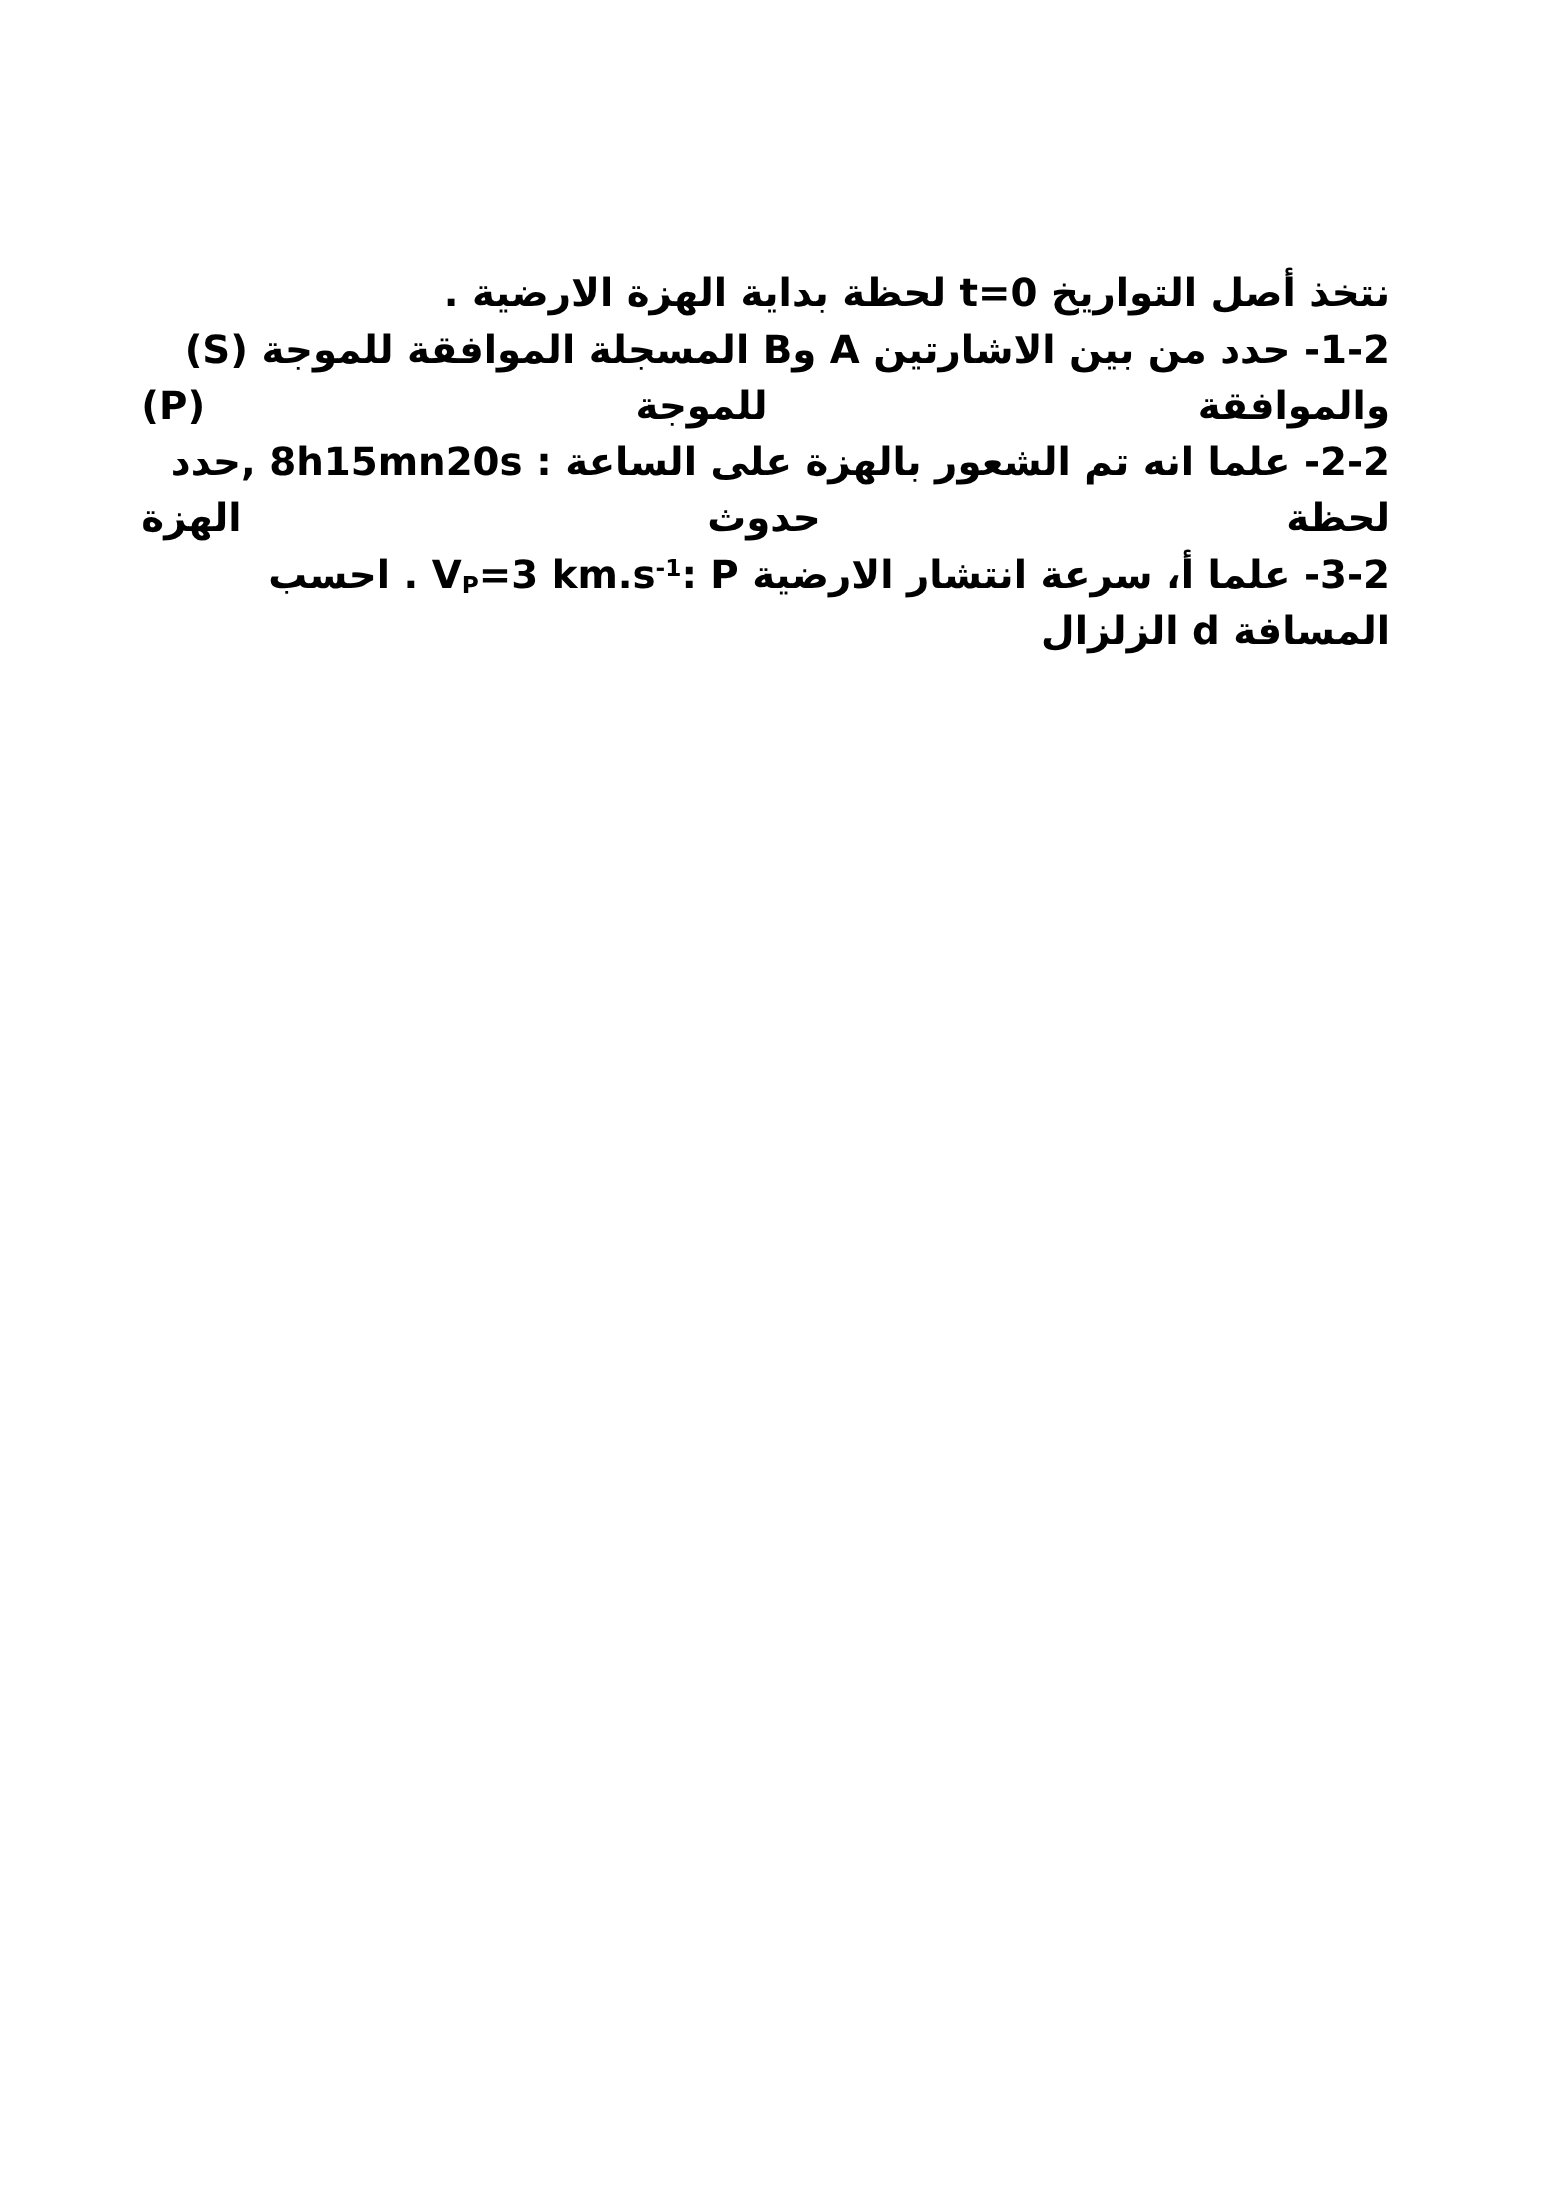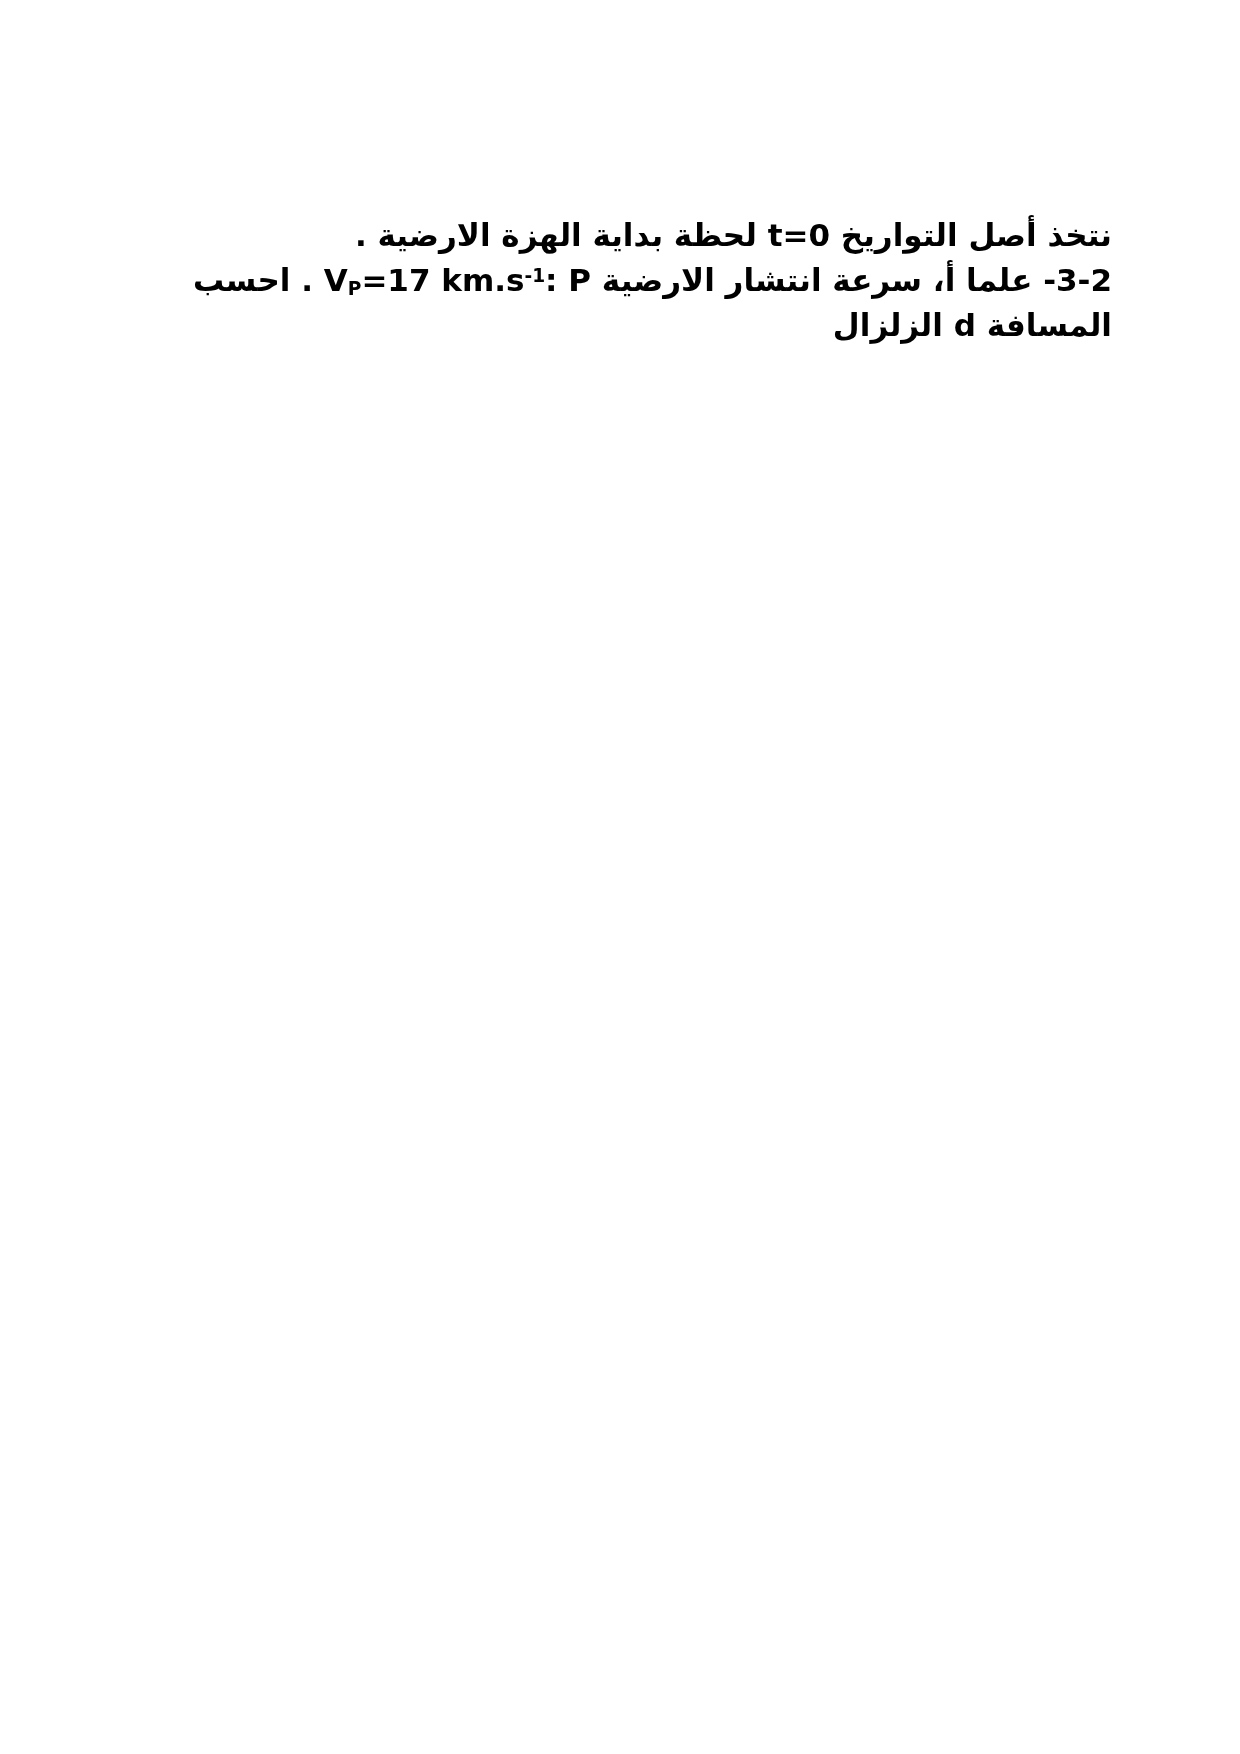--- a/index.html
+++ b/index.html
@@ -43,15 +43,17 @@
   }
   .line sub { vertical-align: -0.22em; }
   .line sup { vertical-align: 0.5em; }
 </style>
 </head>
 <body>
 
 <div class="page">
   <div class="textblock" lang="ar">
     <div class="line"><span dir="rtl"><span>نتخذ أصل التواريخ</span></span> <span dir="ltr"><span>t=0</span></span> <span dir="rtl"><span>لحظة بداية الهزة الارضية .</span></span></div>
-    <div class="line"><span dir="ltr"><span>-3-2</span></span> <span dir="rtl"><span>علما أ، سرعة انتشار الارضية</span></span> <span dir="ltr"><span>V</span><sub>P</sub><span>=17 km.s</span><sup>-1</sup><span>: P</span></span> <span dir="rtl"><span>. احسب المسافة</span></span> <span dir="ltr"><span>d</span></span> <span dir="rtl"><span>الزلزال</span></span></div>
+    <div class="line stretch"><span dir="ltr"><span>-1-2</span></span> <span dir="rtl"><span>حدد من بين الاشارتين</span></span> <span dir="rtl"><span>A وB</span></span> <span dir="rtl"><span>المسجلة الموافقة للموجة (S) والموافقة للموجة (P)</span></span></div>
+    <div class="line stretch"><span dir="ltr"><span>-2-2</span></span> <span dir="rtl"><span>علما انه تم الشعور بالهزة على الساعة :</span></span> <span dir="ltr"><span>8h15mn20s</span></span> <span dir="rtl"><span>,حدد لحظة حدوث الهزة</span></span></div>
+    <div class="line"><span dir="ltr"><span>-3-2</span></span> <span dir="rtl"><span>علما أ، سرعة انتشار الارضية</span></span> <span dir="ltr"><span>V</span><sub>P</sub><span>=3 km.s</span><sup>-1</sup><span>: P</span></span> <span dir="rtl"><span>. احسب المسافة</span></span> <span dir="ltr"><span>d</span></span> <span dir="rtl"><span>الزلزال</span></span></div>
   </div>
 </div>
 
 </body></html>

